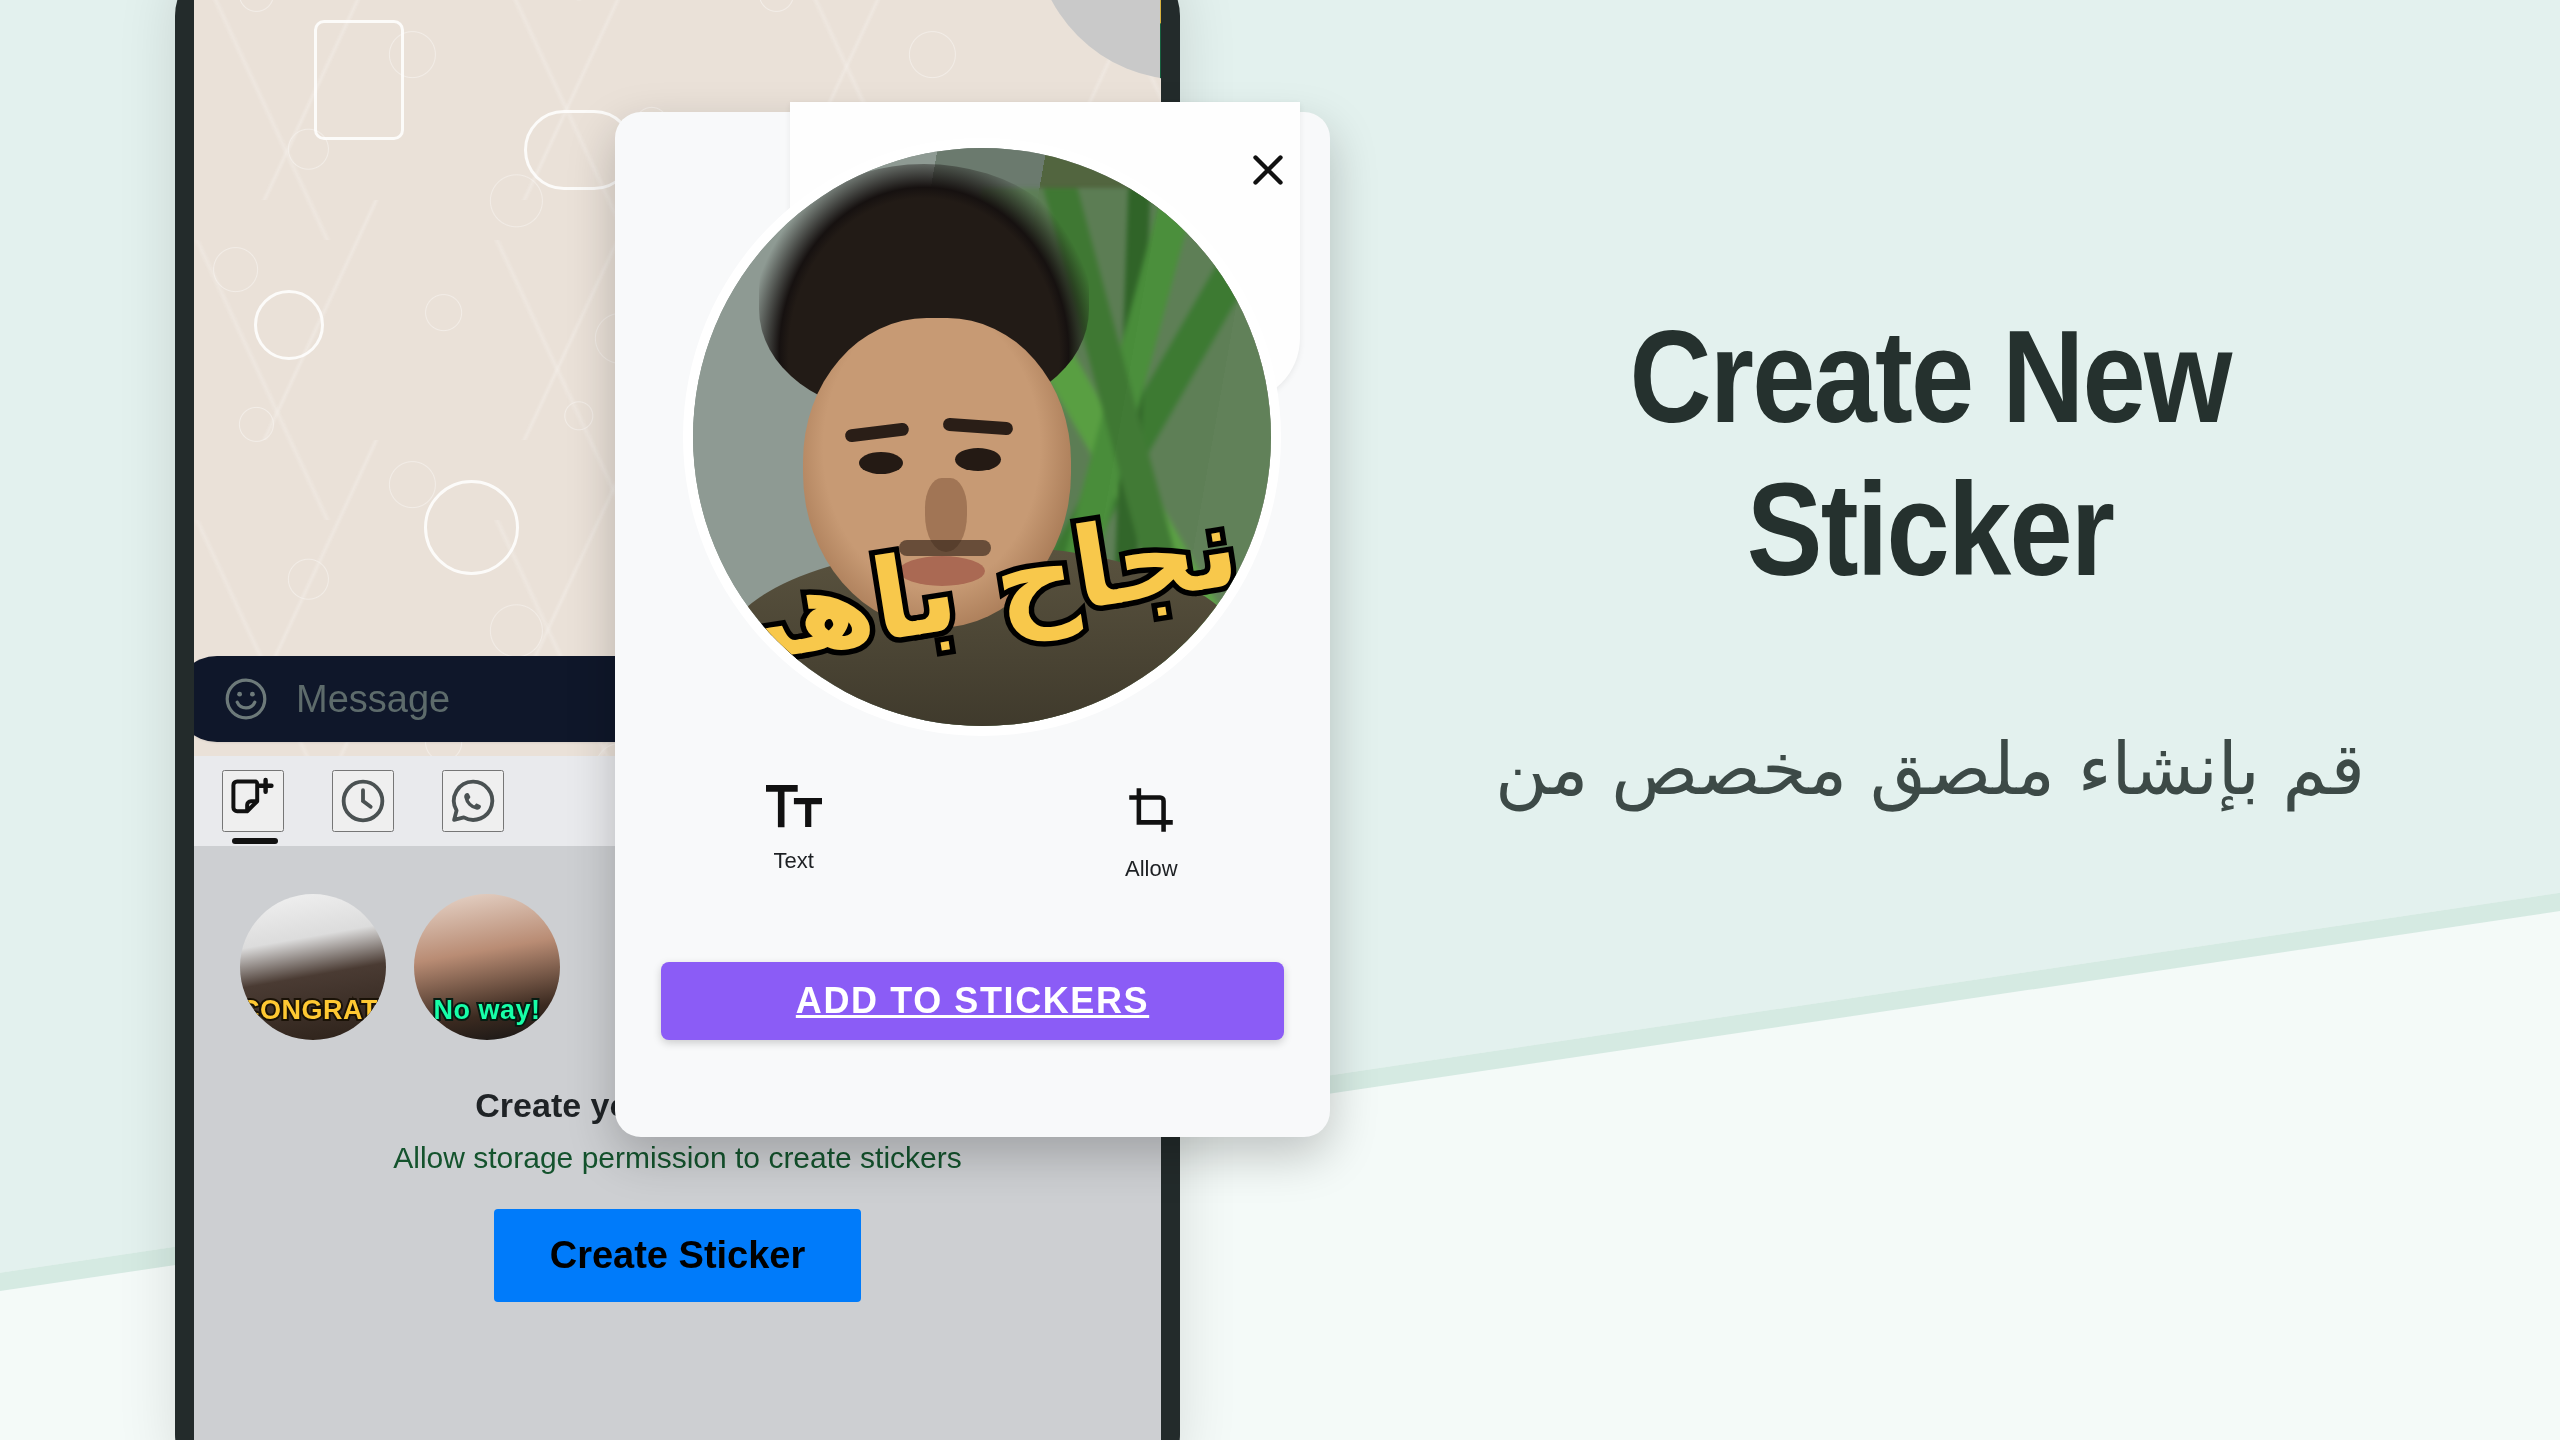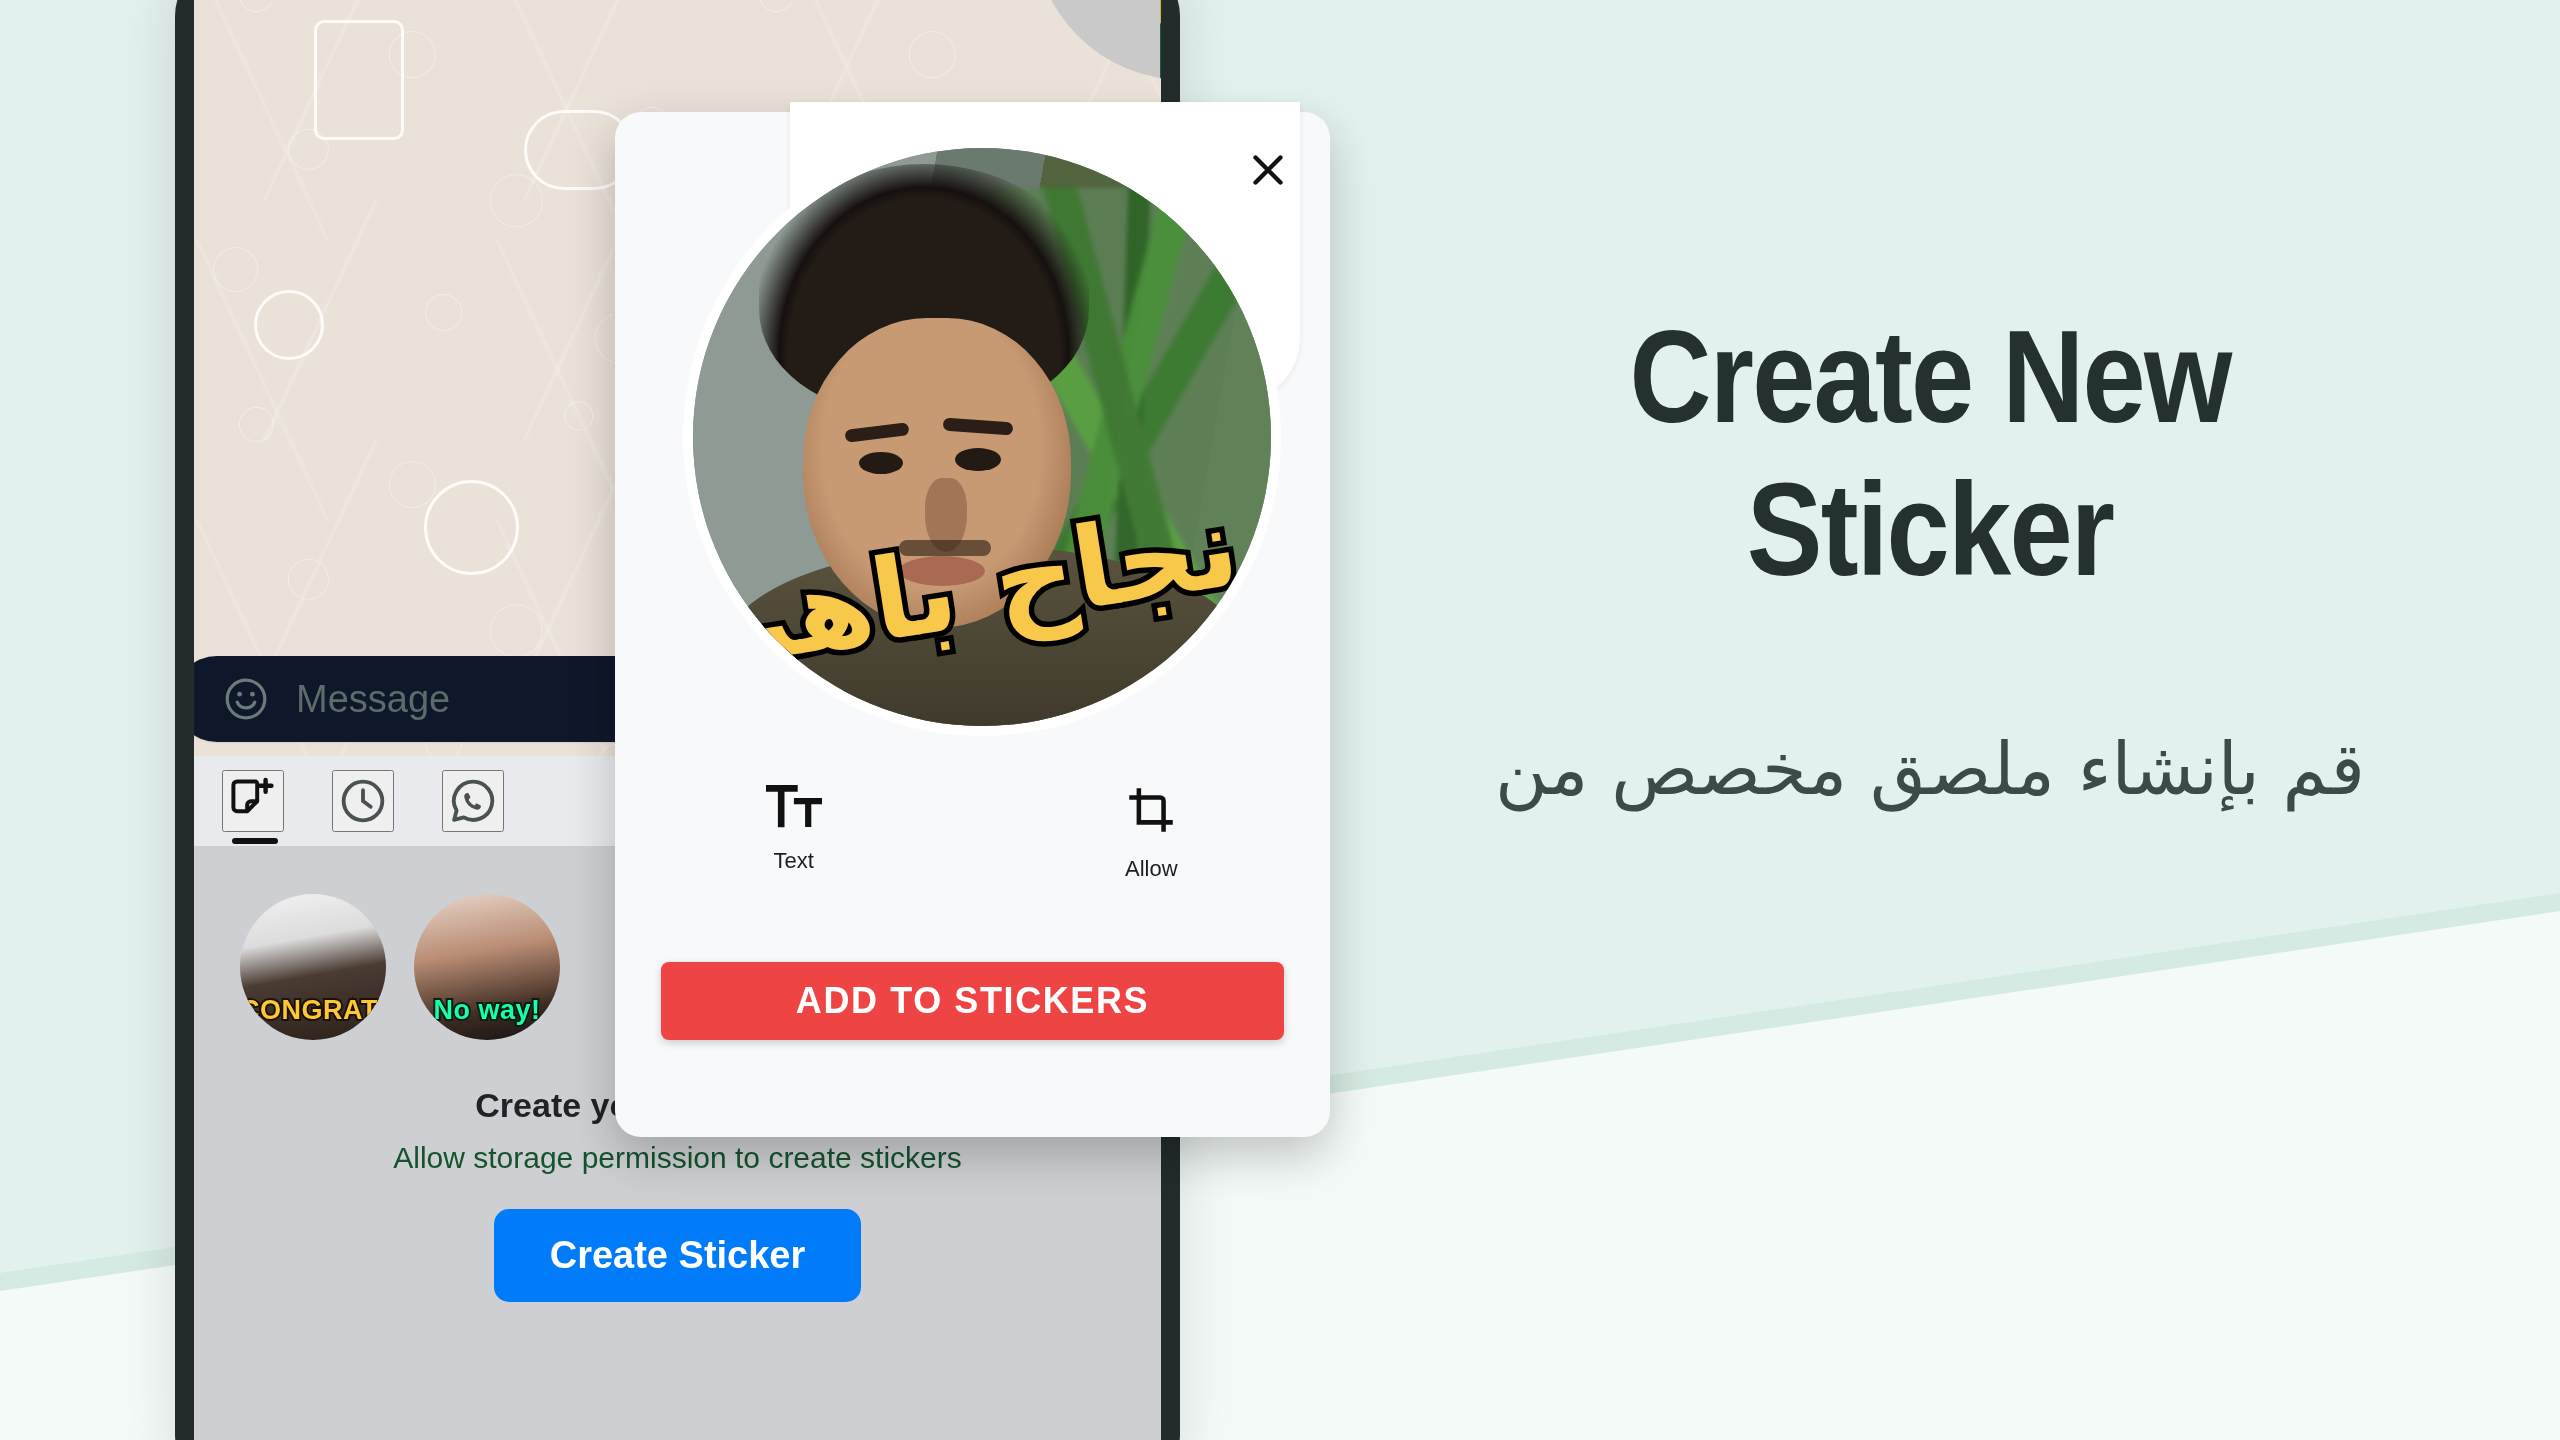--- a/index.html
+++ b/index.html
@@ -139,22 +139,22 @@
   #thumb-2 { background:linear-gradient(170deg,#e8d7cc 0%,#b98c74 40%,#3b2a20 78%,#141414 100%); }
   #thumb-2 .sticker-caption { color:#17ffa8; -webkit-text-stroke:4px #061c12; paint-order:stroke fill; }
 
   #empty-state {
     position:absolute; left:0; right:0; top:240px; text-align:center;
   }
   #empty-title { font-size:34px; font-weight:700; color:#1f2326; }
   #empty-subtitle { margin-top:16px; font-size:30px; color:#14532d; }
   #create-sticker-button {
     margin:34px auto 0; display:block;
-    background:#007bfa; color:#ffffff;
-    border:none; border-radius:15px;
+    background:#007bfa; color:#000000;
+    border:none; border-radius:4px;
     font-family:"Liberation Sans", sans-serif;
     font-size:38px; font-weight:700;
     padding:25px 56px;
     cursor:pointer;
   }
 
   
   #top-sticker {
     position:absolute; left:840px; top:-180px;
     width:300px; height:300px; border-radius:50%;
@@ -253,26 +253,27 @@
   #tools-row {
     position:absolute; left:0; right:0; top:672px;
     display:flex;
   }
   .tool-item { flex:1; display:flex; flex-direction:column; align-items:center; gap:20px; cursor:pointer; background:none; border:none; }
   .tool-label { font-size:22px; color:#1d2023; font-family:Liberation Sans, sans-serif; }
 
   #add-to-stickers-button {
     position:absolute; left:46px; right:46px; top:850px;
     height:78px;
-    background:#ef4444; color:#fff;
+    background:#8b5cf6; color:#fff;
     border:none; border-radius:8px;
     font-family:"Liberation Sans", sans-serif;
     font-size:36px; font-weight:700; letter-spacing:1.6px;
     cursor:pointer;
     box-shadow:0 3px 8px rgba(0,0,0,.18);
+    text-decoration:underline;
   }
 </style>
 </head>
 <body>
 
 <div id="promo-bg">
   <div id="promo-bg-lower"></div>
   <div id="promo-bg-line"></div>
 </div>
 

